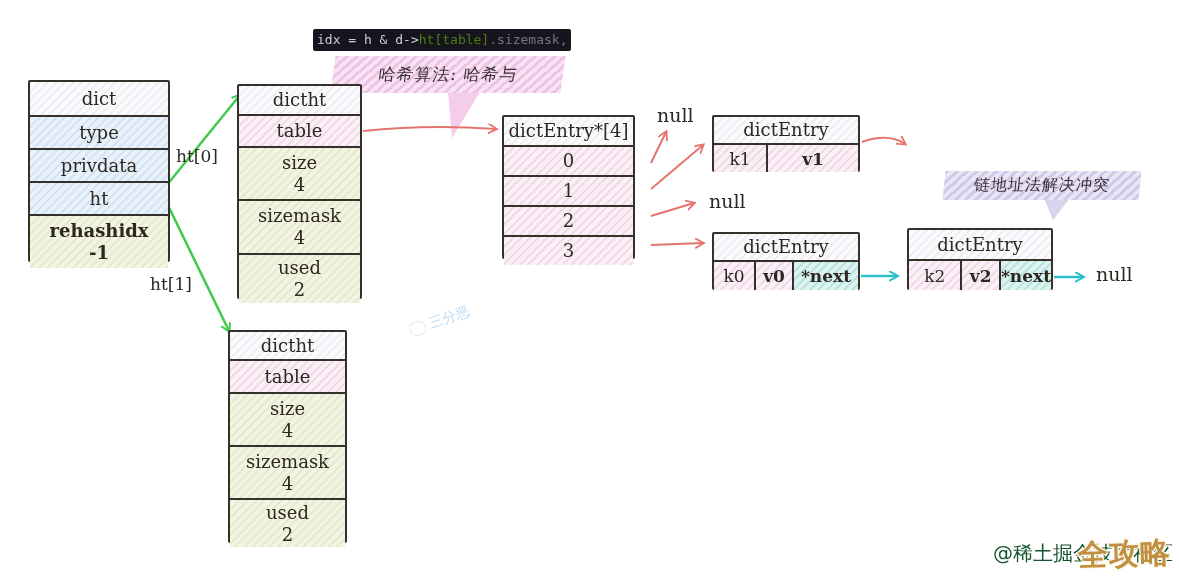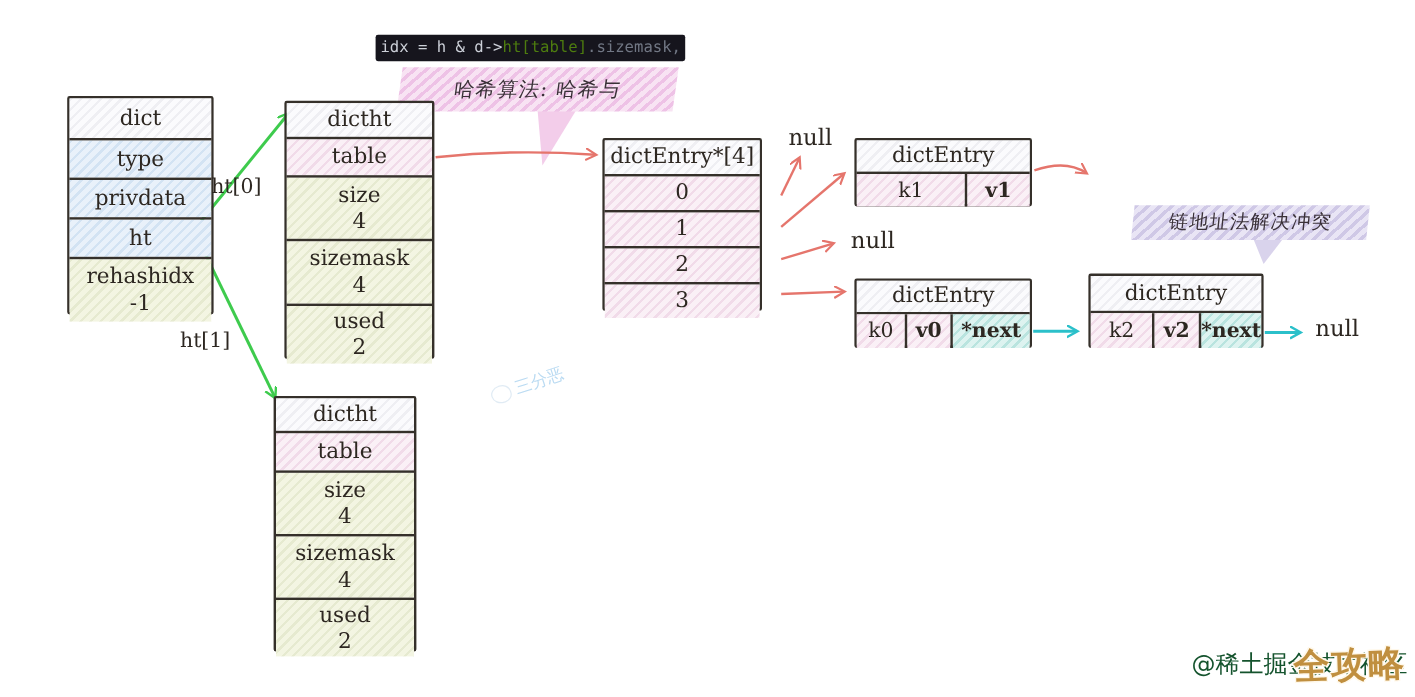--- a/index.html
+++ b/index.html
@@ -89,26 +89,26 @@
   </svg>
 
   <div class="abs code" style="left:313px;top:29px;height:22px;">
     <span>idx = h &amp; d-&gt;</span><span class="hl">ht[table]</span><span class="dim">.sizemask,</span>
   </div>
 
   <div class="abs callout pinkbg" style="left:333px;top:56px;width:230px;height:37px;">
     <span>哈希算法: 哈希与</span>
   </div>
 
-  <div class="abs box" style="left:56px;top:80px;width:122px;height:182px;">
+  <div class="abs box" style="left:28px;top:80px;width:142px;height:182px;">
     <div class="row first h-white" style="height:33px;">dict</div>
     <div class="row h-blue" style="height:31px;">type</div>
     <div class="row h-blue" style="height:31px;">privdata</div>
     <div class="row h-blue" style="height:31px;">ht</div>
-    <div class="row tall h-olive" style="height:52px;">
+    <div class="row tall h-olive" style="height:52px;font-weight:bold;">
       <span>rehashidx</span>
       <span>-1</span>
     </div>
   </div>
 
   <div class="abs ptr-label" style="left:176px;top:146px;">ht[0]</div>
   <div class="abs ptr-label" style="left:150px;top:274px;">ht[1]</div>
 
   <div class="abs box" style="left:237px;top:84px;width:125px;height:215px;">
     <div class="row first h-white" style="height:28px;">dictht</div>
@@ -135,21 +135,21 @@
     <div class="row h-pink" style="height:28px;">3</div>
   </div>
 
   <div class="abs null-text" style="left:657px;top:104px;">null</div>
   <div class="abs null-text" style="left:709px;top:190px;">null</div>
   <div class="abs null-text" style="left:1096px;top:263px;">null</div>
 
   <div class="abs box" style="left:712px;top:115px;width:148px;height:57px;">
     <div class="row first h-white" style="height:26px;">dictEntry</div>
     <div class="cells" style="height:27px;">
-      <div class="cell h-pink" style="width:90px;">k1</div>
+      <div class="cell h-pink" style="width:52px;">k1</div>
       <div class="cell h-pink" style="flex:1;">v1</div>
     </div>
   </div>
 
   <div class="abs box" style="left:712px;top:232px;width:148px;height:58px;">
     <div class="row first h-white" style="height:26px;">dictEntry</div>
     <div class="cells" style="height:28px;">
       <div class="cell h-pink" style="width:40px;">k0</div>
       <div class="cell h-pink" style="width:36px;">v0</div>
       <div class="cell h-teal" style="flex:1;">*next</div>

